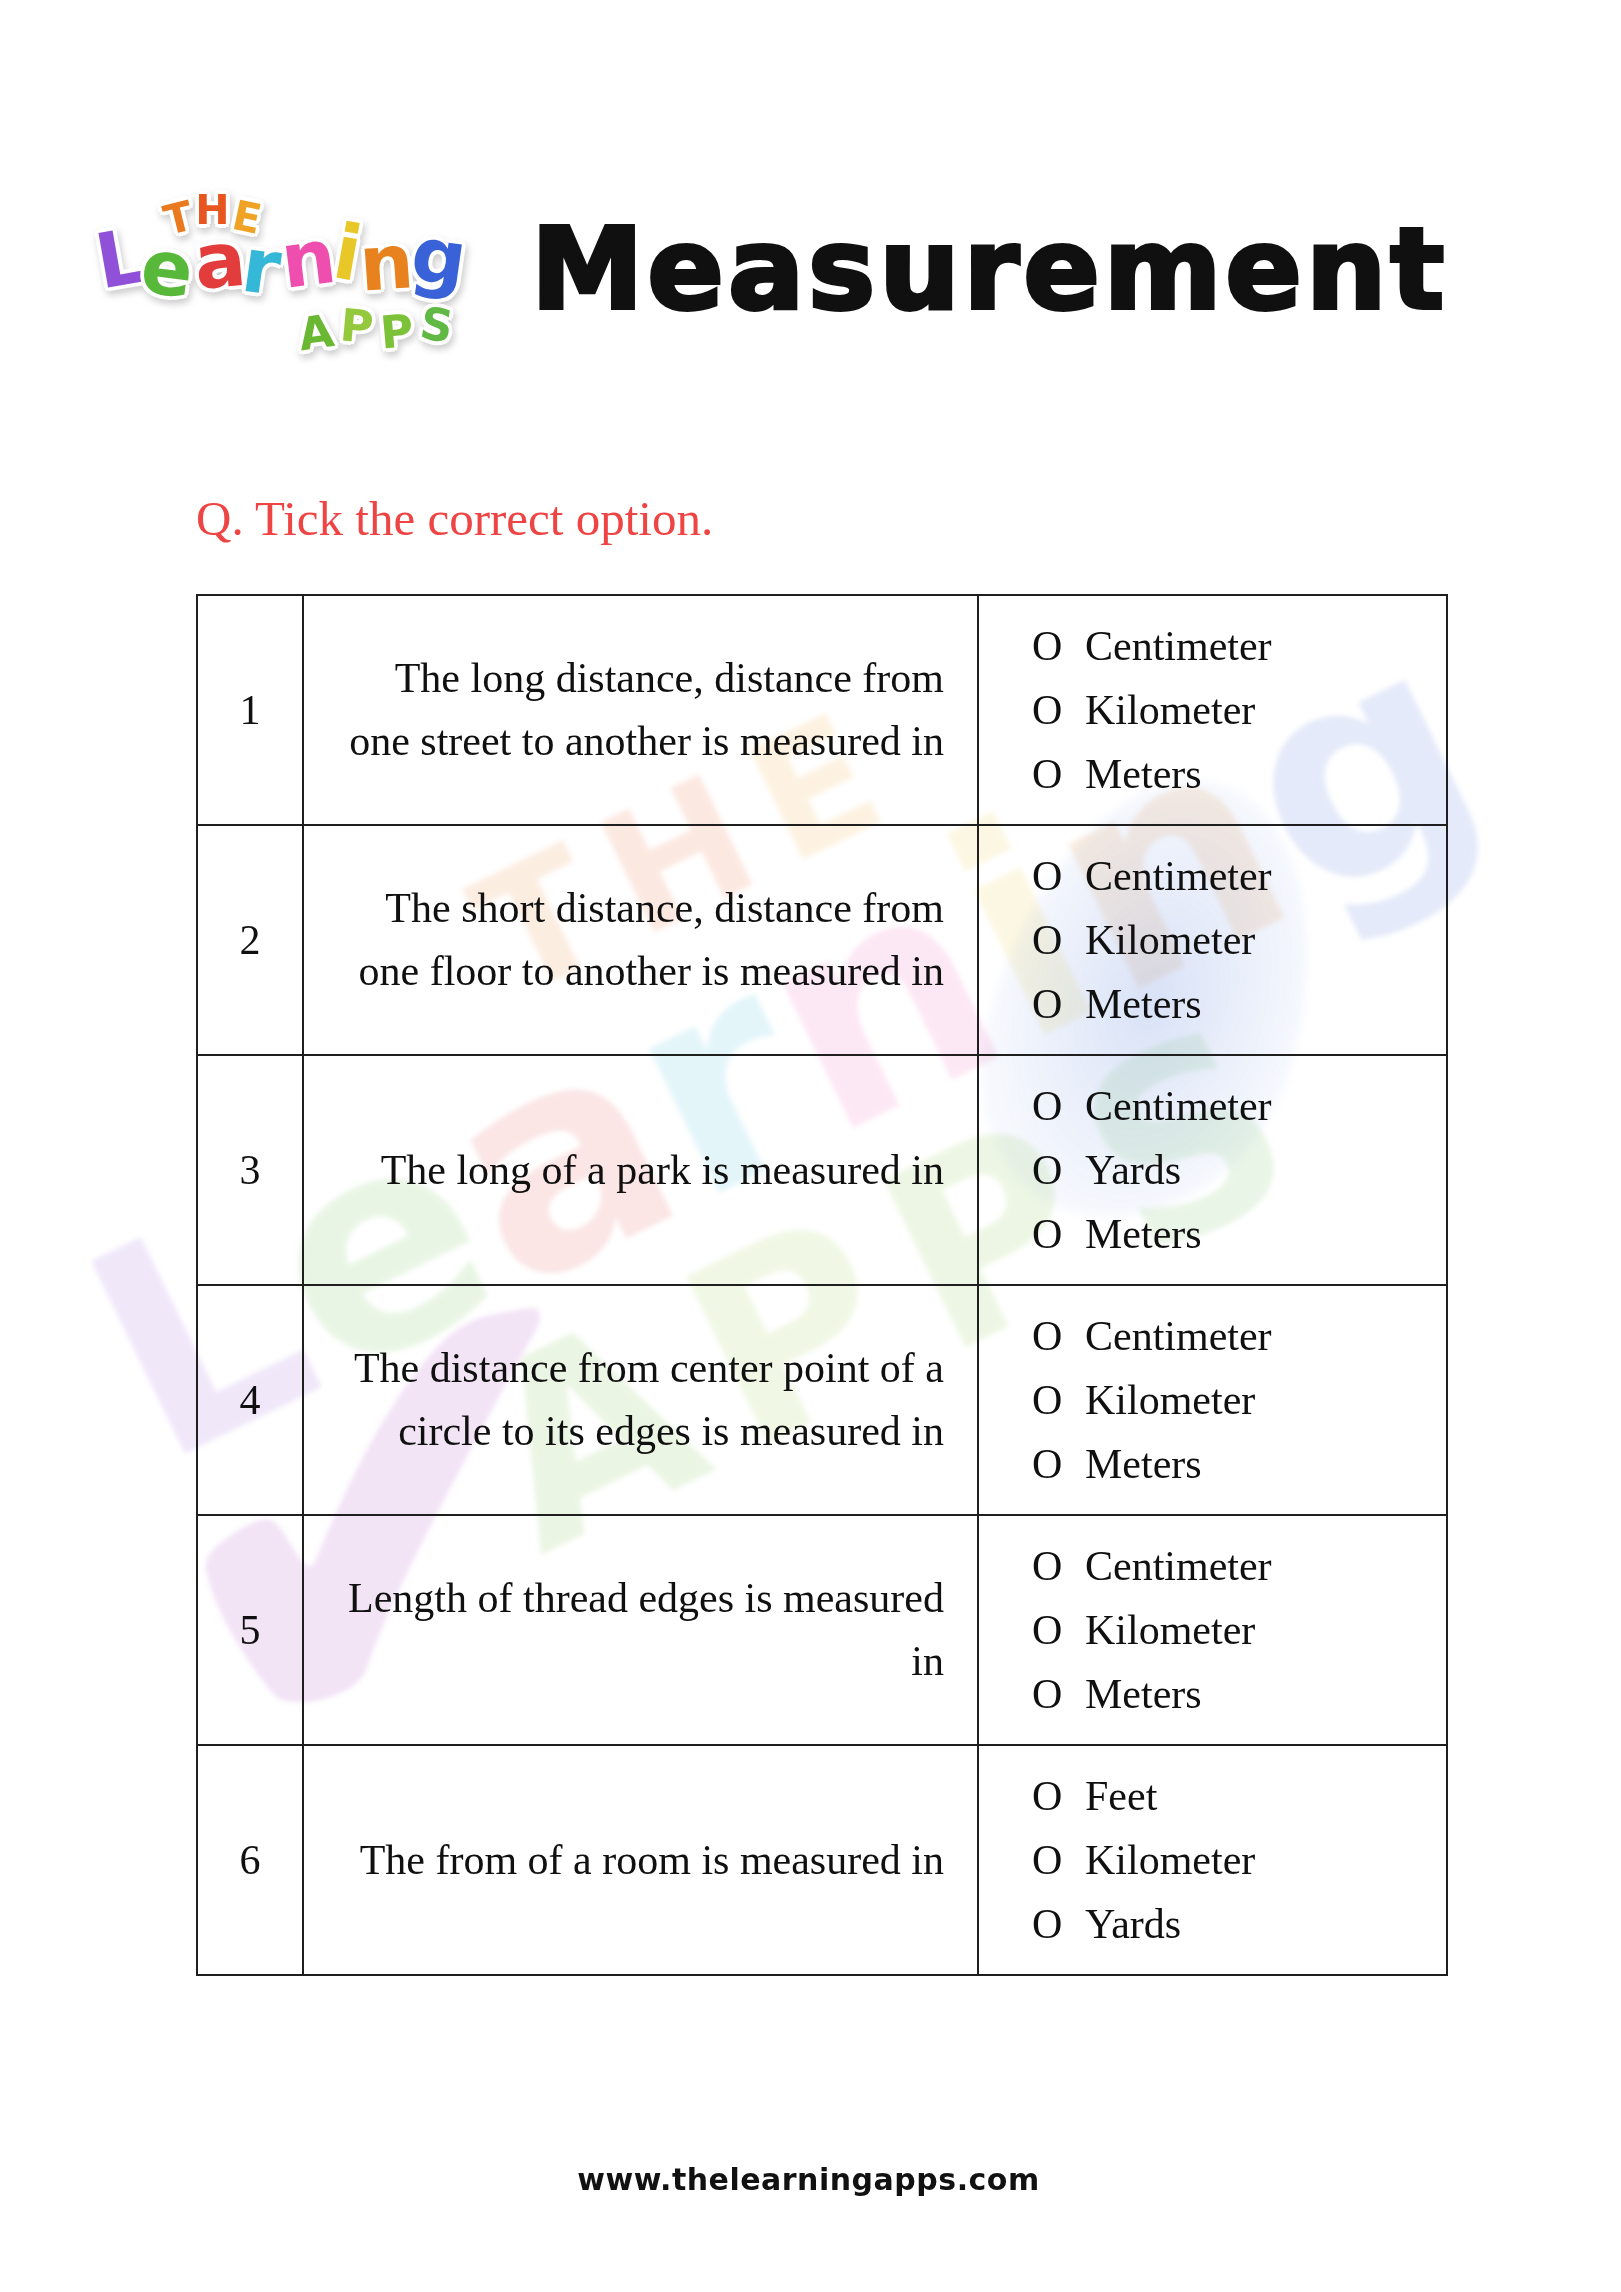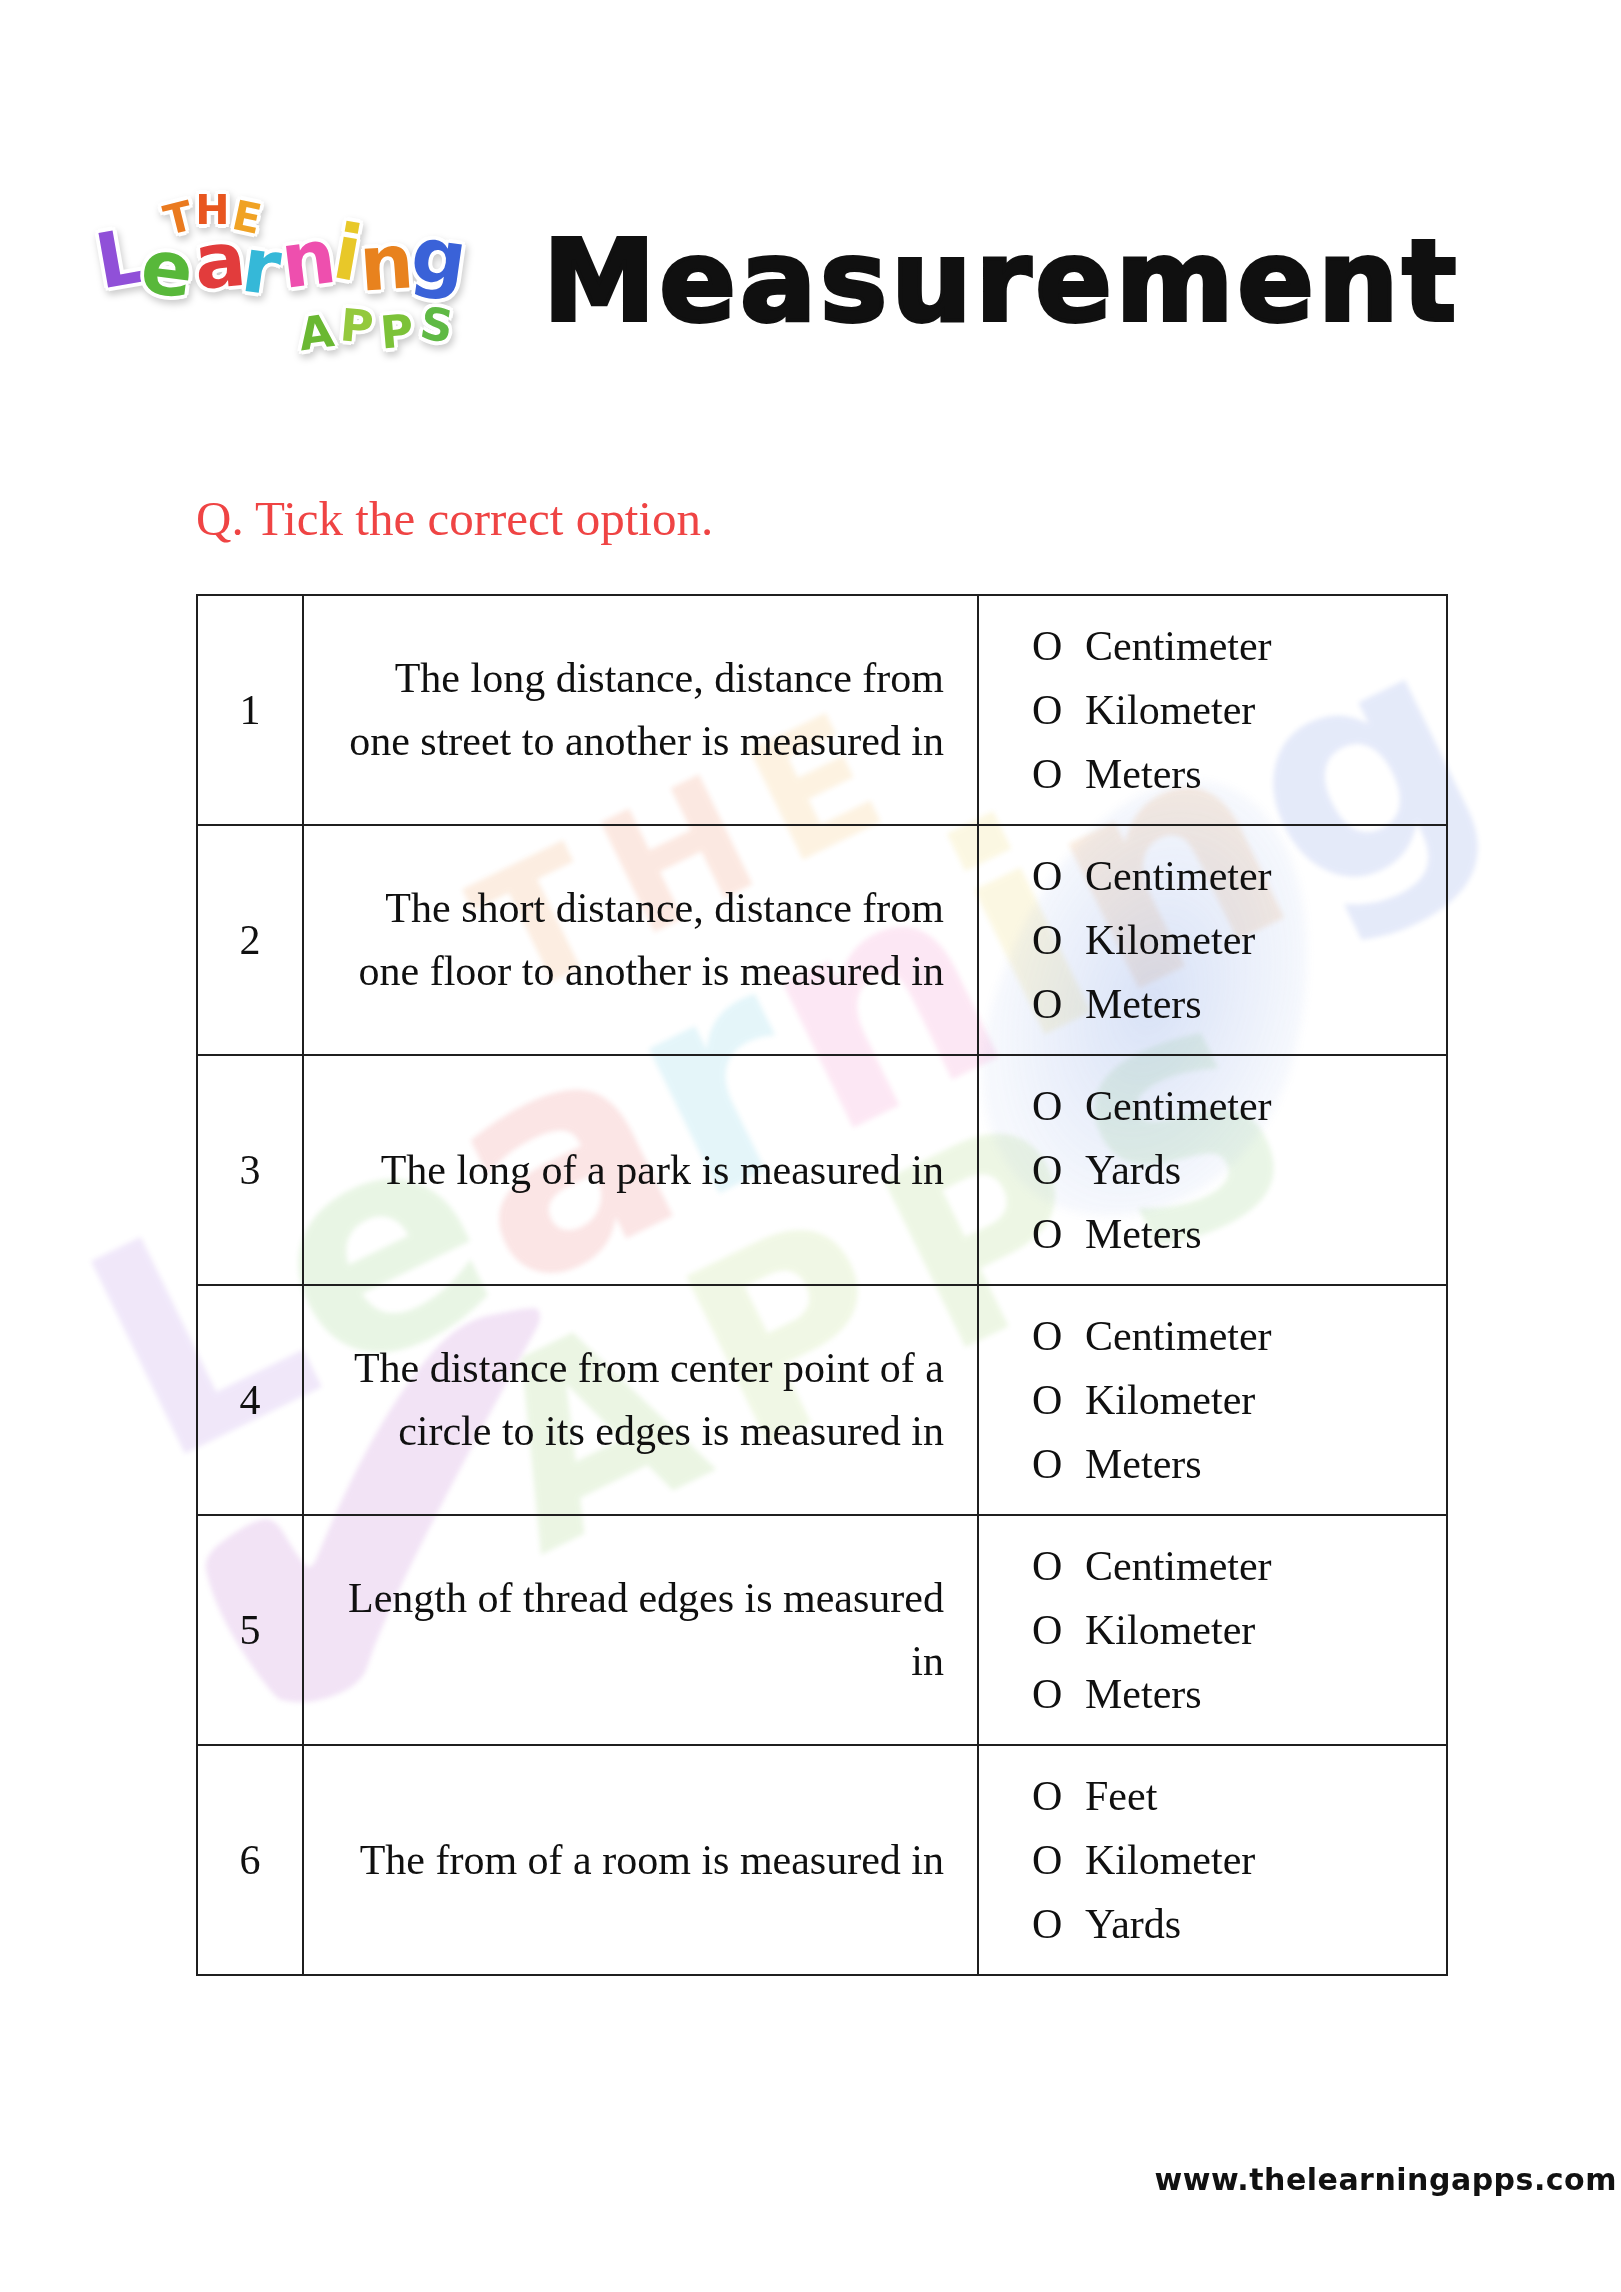--- a/index.html
+++ b/index.html
@@ -48,21 +48,21 @@
     filter:drop-shadow(2.9px 4.9px 3.9px rgba(0,0,0,0.20));
   }
   .logo span{
     text-shadow:-3.9px 0 0 #fff,3.9px 0 0 #fff,0 -3.9px 0 #fff,0 3.9px 0 #fff,
       -2.9px -2.9px 0 #fff,2.9px 2.9px 0 #fff,-2.9px 2.9px 0 #fff,2.9px -2.9px 0 #fff;
   }
   .logo-the{position:absolute;left:51px;top:0;width:147px;text-align:center;font-size:41px;letter-spacing:3.9px;}
   .logo-learning{position:absolute;left:5.9px;top:23.5px;font-size:76px;letter-spacing:-1px;white-space:nowrap;}
   .logo-apps{position:absolute;left:208px;top:114px;font-size:45px;letter-spacing:6.9px;}
   .title{
-    position:absolute;left:527px;top:209px;margin:16px;z-index:2;
+    position:absolute;left:527px;top:209px;margin:4px;z-index:2;
     font-family:"DejaVu Sans", sans-serif;font-weight:bold;
     font-size:113px;line-height:1;letter-spacing:3.9px;
     color:#101010;-webkit-text-stroke:3.9px #101010;
   }
   
   .prompt{
     position:absolute;left:196px;top:490px;z-index:2;
     font-size:49px;color:#ef4444;
   }
   
@@ -81,21 +81,21 @@
   }
   .qtable td.num{text-align:center;}
   .qtable td.q{text-align:right;padding:0 33px;}
   .qtext{white-space:pre-line;line-height:1.5;}
   .qtable td.opts{padding-left:53px;}
   .option{display:flex;align-items:baseline;margin:13.7px 0;line-height:1.2;}
   .marker{display:inline-block;width:53px;}
   
   .footer{
     position:absolute;left:0;right:4px;top:2162px;z-index:2;
-    text-align:right;
+    text-align:center;
     font-family:"DejaVu Sans", sans-serif;font-weight:bold;
     font-size:30px;letter-spacing:0.5px;color:#111;
   }
 </style>
 </head>
 <body>
 
 <div class="page">
 
   <div class="watermark">

